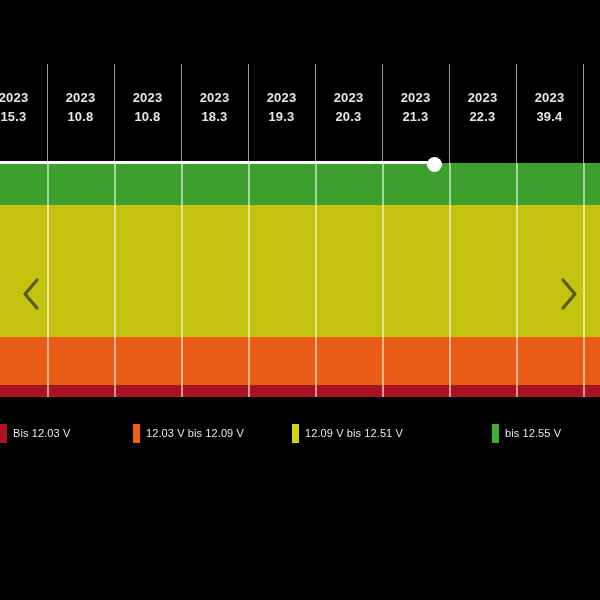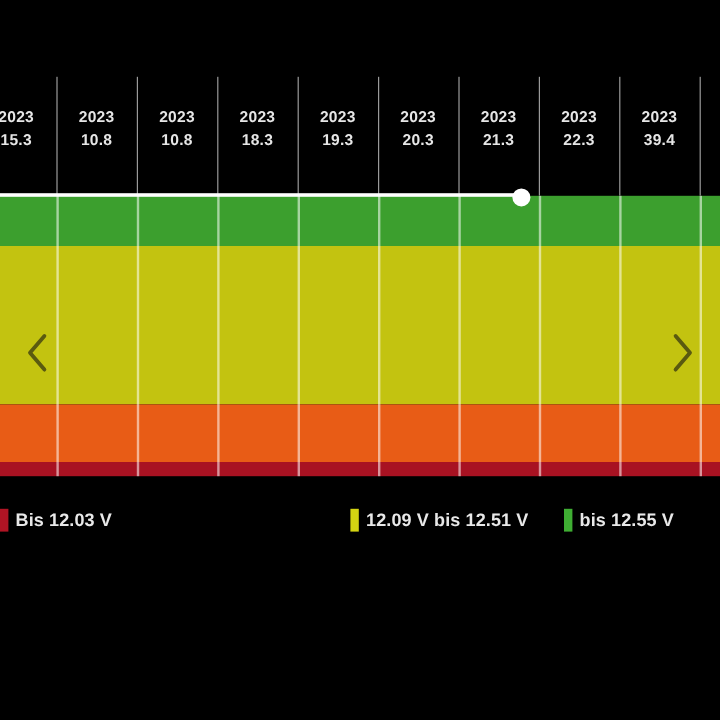--- a/index.html
+++ b/index.html
@@ -127,22 +127,22 @@
     white-space: nowrap;
   }
   .legend-swatch {
     width: 7px;
     height: 19px;
     flex: 0 0 auto;
     margin-right: 6px;
   }
   .legend-text {
     color: #e8e8e8;
-    font-size: 15px;
-    font-weight: bold;
+    font-size: 11px;
+    font-weight: normal;
     letter-spacing: 0.1px;
   }
 </style>
 </head>
 <body>
 
 <div id="app">
 
   <div id="axis-labels">
       <div class="axis-tick" style="left: 47px; background: rgb(154, 154, 154);"></div>
@@ -230,23 +230,27 @@
         <polyline points="6,3 18,17 6,31" fill="none" stroke="#5a5a10" stroke-width="3.2" stroke-linecap="round" stroke-linejoin="round"></polyline>
       </svg>
     </span>
   </div>
 
   <div id="legend">
       <div class="legend-item" style="left: 0px;">
         <span class="legend-swatch" style="background: rgb(176, 20, 36);"></span>
         <span class="legend-text">Bis 12.03 V</span>
       </div>
+      <div class="legend-item" style="left: 133px;">
+        <span class="legend-swatch" style="background: rgb(240, 96, 16);"></span>
+        <span class="legend-text">12.03 V bis 12.09 V</span>
+      </div>
       <div class="legend-item" style="left: 292px;">
         <span class="legend-swatch" style="background: rgb(212, 212, 18);"></span>
         <span class="legend-text">12.09 V bis 12.51 V</span>
       </div>
-      <div class="legend-item" style="left: 470px;">
+      <div class="legend-item" style="left: 492px;">
         <span class="legend-swatch" style="background: rgb(63, 174, 51);"></span>
         <span class="legend-text">bis 12.55 V</span>
       </div>
     </div>
 
 </div>
 
 </body></html>

